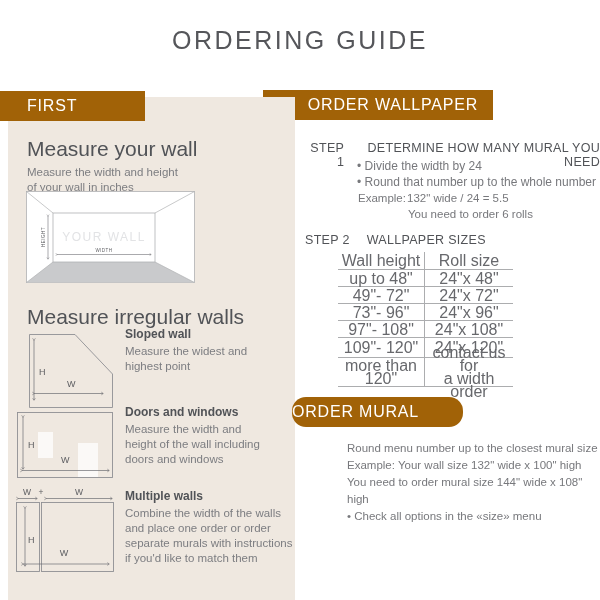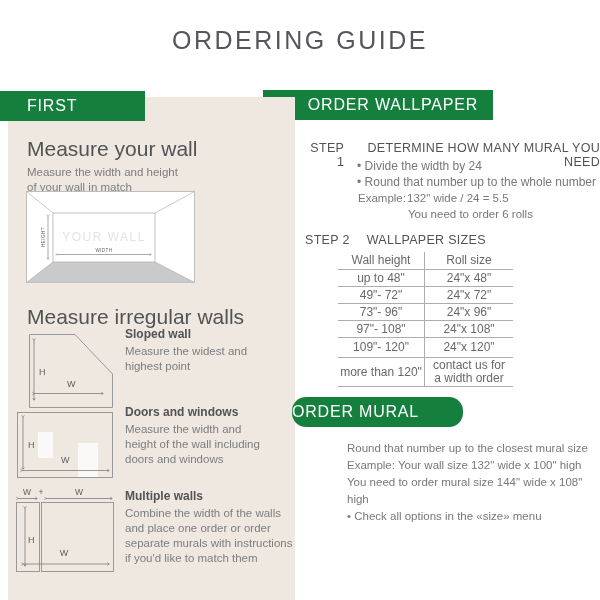--- a/index.html
+++ b/index.html
@@ -17,42 +17,42 @@
     position: absolute; top: 26px; left: 0; width: 600px;
     text-align: center; font-size: 25px; letter-spacing: 2.5px; color: #55565a;
   }
 
   .beige-panel {
     position: absolute; left: 8px; top: 97px; width: 287px; height: 503px;
     background: #efe8e0; z-index: 1;
   }
 
   .bar {
-    position: absolute; height: 30px; background: #15803d; color: #ffffff;
+    position: absolute; height: 30px; background: #a16207; color: #ffffff;
     font-size: 16px; letter-spacing: 0.8px; line-height: 30px;
   }
   .bar-first { left: 0; top: 91px; width: 145px; padding-left: 27px; z-index: 3; }
   .bar-wallpaper { left: 263px; top: 90px; width: 230px; text-align: center; padding-left: 30px; z-index: 0; }
   .bar-mural { left: 292px; top: 397px; width: 171px; text-align: left; z-index: 3; border-radius: 14px; }
 
   .left-content { z-index: 4; }
   .h-big { font-size: 21px; color: #515357; }
   .body-text { font-size: 11.5px; line-height: 15px; color: #7c7d81; white-space: pre-line; }
   .item-title { font-size: 12px; font-weight: bold; color: #515357; }
 
   .step-row { display: flex; gap: 17px; font-size: 12.5px; letter-spacing: 0.3px; color: #515357; z-index: 2; }
   .bullet-line { font-size: 12px; line-height: 16px; color: #77787c; }
   .bullet-line::before { content: "\2022  "; }
   .example-text { font-size: 11.5px; color: #77787c; }
 
   .size-table {
     position: absolute; left: 338px; top: 252px; width: 176px; z-index: 2;
     display: grid; grid-template-columns: 87px 88px;
     grid-template-rows: 18px 17px 17px 17px 17px 20px 29px;
-    font-size: 12px; color: #67686c;
+    font-size: 16px; color: #67686c;
   }
   .size-table .cell {
     display: flex; align-items: center; justify-content: center;
     border-bottom: 1px solid #acadaf; text-align: center; white-space: pre-line;
     line-height: 13px;
   }
   .size-table .c1 { border-right: 1px solid #acadaf; }
 
   .mural-lines { position: absolute; left: 347px; top: 440px; z-index: 2; }
   .mural-lines div { font-size: 11.5px; line-height: 17px; color: #77787c; }
@@ -65,21 +65,21 @@
 <div class="page-title">ORDERING GUIDE</div>
 
 <div class="beige-panel"></div>
 
 <div class="bar bar-first">FIRST</div>
 <div class="bar bar-wallpaper">ORDER WALLPAPER</div>
 <div class="bar bar-mural">ORDER MURAL</div>
 
 <div class="abs left-content h-big" style="left:27px; top:137px;">Measure your wall</div>
 <div class="abs left-content body-text" style="left:27px; top:165px;">Measure the width and height
-of your wall in match</div>
+of your wall in inches</div>
 
 <svg class="abs left-content" style="left:26px; top:191px;" width="169" height="92" viewBox="0 0 169 92">
   <defs>
     <marker id="ah1" markerWidth="6" markerHeight="6" refX="3" refY="3" orient="auto">
       <path d="M0.5,1 L3.5,3 L0.5,5" fill="none" stroke="#707175" stroke-width="0.7"></path>
     </marker>
   </defs>
   <rect x="0.5" y="0.5" width="168" height="91" fill="#ffffff" stroke="#b0b1b3" stroke-width="0.8"></rect>
   <polygon points="27,71 129,71 168.5,91.5 0.5,91.5" fill="#c9cacc"></polygon>
   <line x1="0.5" y1="0.5" x2="27" y2="22" stroke="#b0b1b3" stroke-width="0.7"></line>
@@ -190,17 +190,17 @@
 
   <div class="cell c1">109"- 120"</div>
   <div class="cell">24"x 120"</div>
 
   <div class="cell c1">more than 120"</div>
   <div class="cell">contact us for
 a width order</div>
 </div>
 
 <div class="mural-lines">
-  <div>Round that number up to the closest mural size</div>
+  <div>Round menu number up to the closest mural size</div>
   <div>Example: Your wall size 132" wide x 100" high</div>
   <div>You need to order mural size 144" wide x 108" high</div>
   <div>• Check all options in the «size» menu</div>
 </div>
 
 </body></html>

